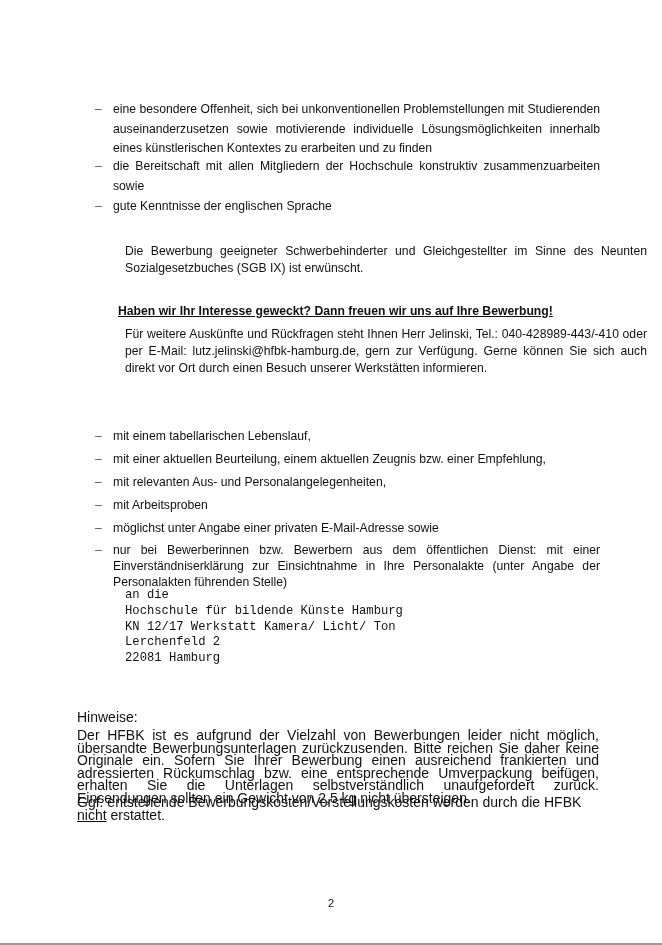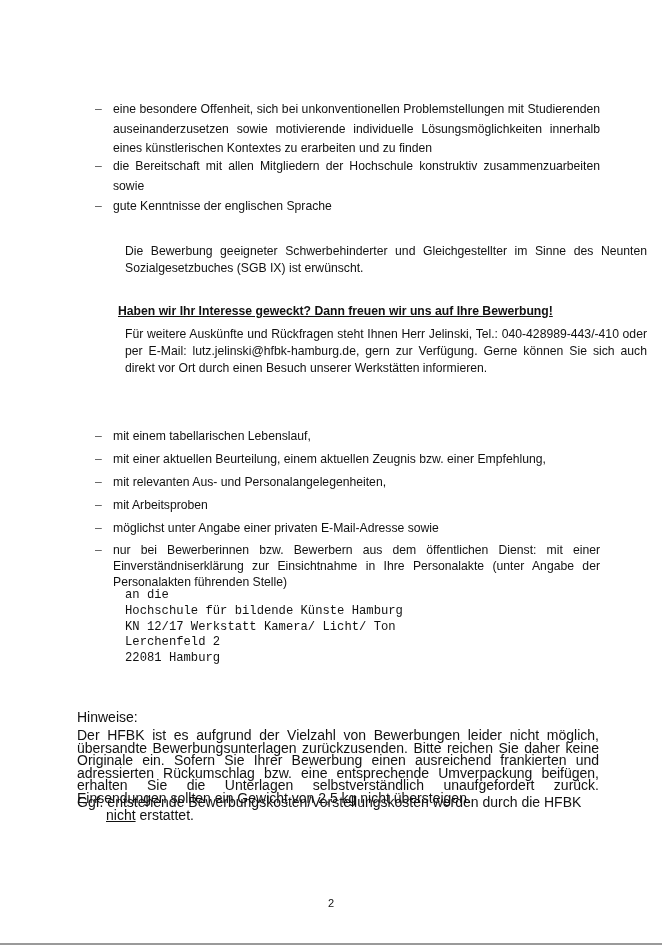--- a/index.html
+++ b/index.html
@@ -8,21 +8,21 @@
   .page { position: absolute; left: 0; top: 0; width: 662px; height: 943px; background: #fff; }
   .bottom-rule { position: absolute; left: 0; top: 943px; width: 662px; height: 2px; background: #9a9a9a; }
   .abs { position: absolute; }
   .p { font-size: 12.2px; line-height: 17px; margin-left: 48px; }
   .dash-item { position: absolute; left: 95px; width: 505px; font-size: 12.2px; line-height: 19.6px; }
   .dash-item .dash { position: absolute; left: 0; top: 0; color: #555; }
   .dash-item .txt { margin-left: 18px; display: block; text-align: justify; }
   .bold { font-weight: bold; }
   .small { font-size: 14px; line-height: 12.6px; }
   .justify { text-align: justify; }
-  .u { text-decoration: underline; margin-left: 29px; }
+  .u { text-decoration: underline; }
 </style>
 </head>
 <body>
 
 <div class="page">
 
   <div class="dash-item" style="top:100px;">
     <span class="dash">–</span>
     <span class="txt">eine besondere Offenheit, sich bei unkonventionellen Problemstellungen mit Studierenden auseinanderzusetzen sowie motivierende individuelle Lösungsmöglichkeiten innerhalb eines künstlerischen Kontextes zu erarbeiten und zu finden</span>
   </div>

